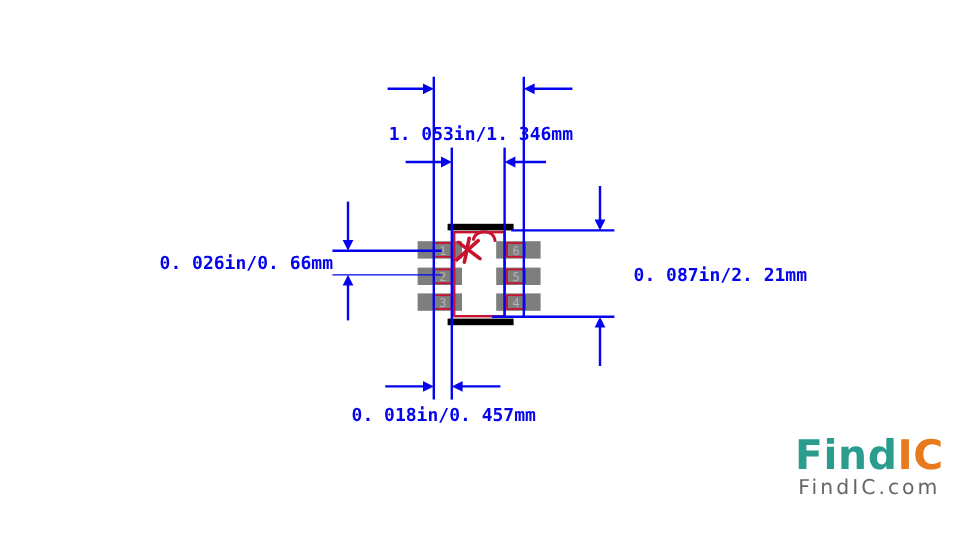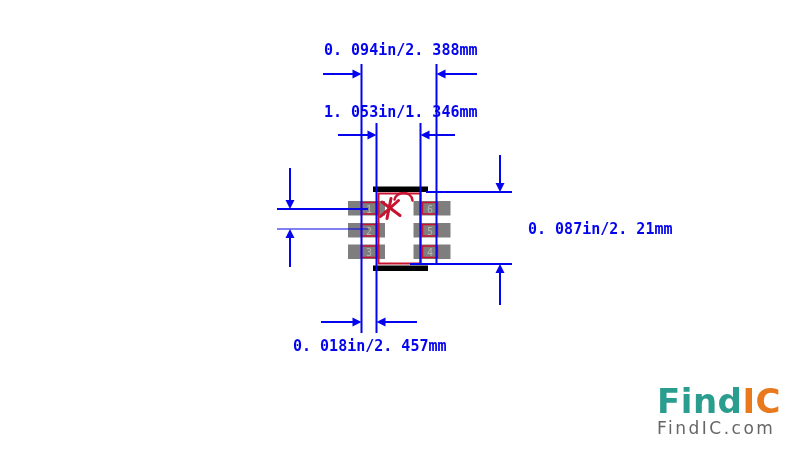--- a/index.html
+++ b/index.html
@@ -16,23 +16,23 @@
     font-family:"DejaVu Sans Mono","Liberation Mono",monospace;
     font-weight:bold;
     font-size:15px;
     line-height:15px;
     color:#0404EE;
     white-space:pre;
     letter-spacing:0px;
   }
   .logo{
     position:absolute;
-    left:657px;top:385px;
+    left:657px;top:364px;
     width:135px;
-    text-align:left;
+    text-align:center;
   }
   .logo-brand{
     font-family:"DejaVu Sans","Liberation Sans",sans-serif;
     font-weight:bold;
     font-size:34px;
     line-height:32px;
     letter-spacing:0.5px;
   }
   .logo-find{color:#2A9D8F;}
   .logo-ic{color:#E8791D;}
@@ -128,27 +128,27 @@
         <polygon points="361.5,322 352.5,317.5 352.5,326.5"></polygon>
         <polygon points="376.5,322 385.5,317.5 385.5,326.5"></polygon>
         <polygon points="290,209 285.5,200 294.5,200"></polygon>
         <polygon points="290,229 285.5,238 294.5,238"></polygon>
         <polygon points="500,192 495.5,183 504.5,183"></polygon>
         <polygon points="500,264 495.5,273 504.5,273"></polygon>
       </g>
     </g>
   </svg>
 
-  <div class="dim-label" style="left:324px;top:43px">0. 094in/2. 388mm</div>
 
   <div class="dim-label" style="left:324px;top:105px">1. 053in/1. 346mm</div>
 
+  <div class="dim-label" style="left:133px;top:212px">0. 026in/0. 66mm</div>
 
   <div class="dim-label" style="left:528px;top:222px">0. 087in/2. 21mm</div>
 
-  <div class="dim-label" style="left:293px;top:339px">0. 018in/2. 457mm</div>
+  <div class="dim-label" style="left:293px;top:339px">0. 018in/0. 457mm</div>
 
   <div class="logo">
     <div class="logo-brand"><span class="logo-find">Find</span><span class="logo-ic">IC</span></div>
     <div class="logo-domain">FindIC.com</div>
   </div>
 
 </div>
 
 </body></html>

